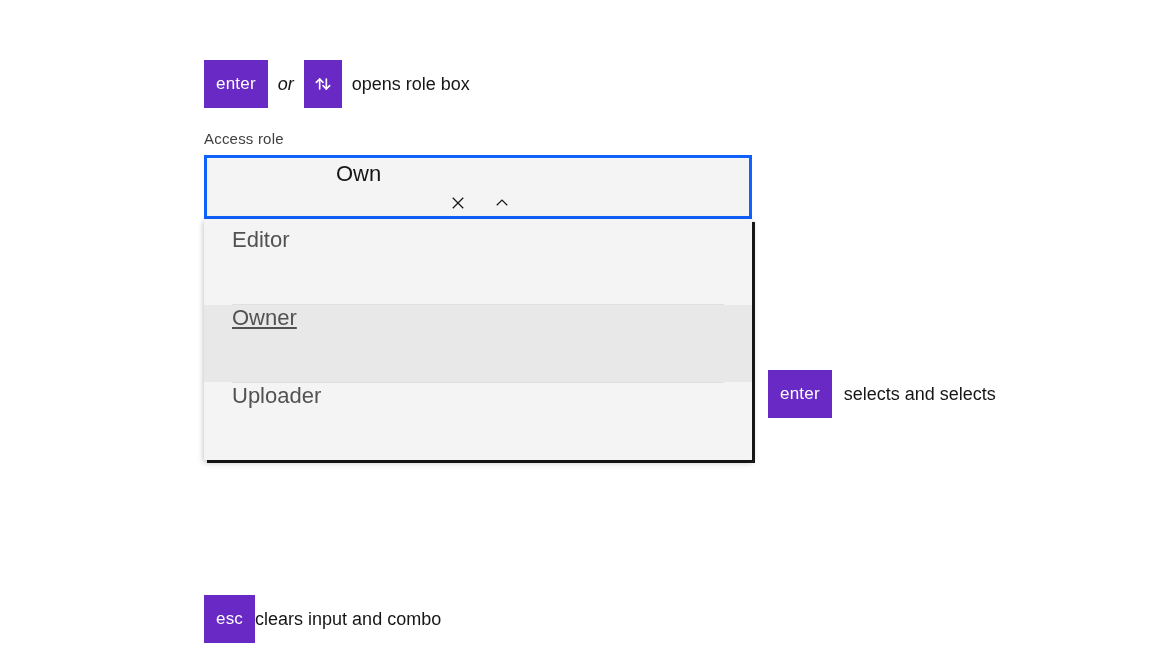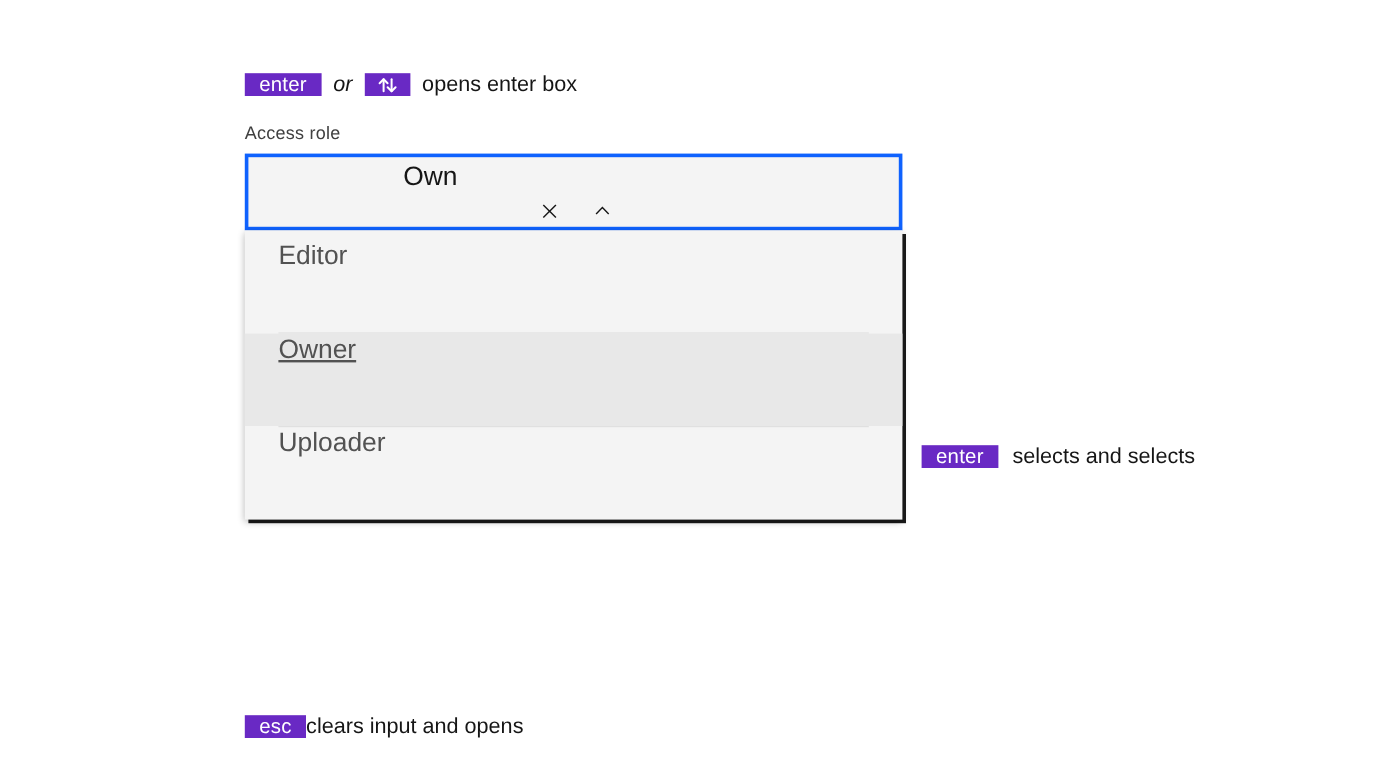--- a/index.html
+++ b/index.html
@@ -27,21 +27,21 @@
     }
     .key-badge {
       display: inline-flex;
       align-items: center;
       justify-content: center;
       background: #6929c4;
       color: #ffffff;
       font-size: 17px;
       font-weight: 400;
       padding: 0 12px;
-      height: 19px;
+      height: 48px;
       line-height: 36px;
       letter-spacing: 0.2px;
     }
     .key-badge.icon-badge {
       width: 38px;
       padding: 0;
     }
     .hint-text {
       font-size: 18px;
       color: #161616;
@@ -152,21 +152,21 @@
     <span class="key-badge">enter</span>
     <span class="or-text">or</span>
     <span class="key-badge icon-badge">
       <svg width="20" height="20" viewBox="0 0 24 24" fill="none" stroke="#ffffff" stroke-width="2" stroke-linecap="round" stroke-linejoin="round">
         <path d="M8 18V6"></path>
           <path d="M4 10l4-4 4 4"></path>
         <path d="M16 6v12"></path>
           <path d="M12 14l4 4 4-4"></path>
       </svg>
     </span>
-    <span class="hint-text">opens enter box</span>
+    <span class="hint-text">opens role box</span>
   </div>
 
   <div class="field-label">Access role</div>
 
   <div class="combo-wrapper">
     <div class="combo-input-row">
       <input class="combo-input" type="text" value="Own" style="">
       <div class="combo-icons">
         <button class="icon-btn">
           <svg width="18" height="18" viewBox="0 0 24 24" fill="none" stroke="#161616" stroke-width="1.6">
@@ -199,14 +199,14 @@
 
 </div>
 
 <div class="side-hint side-hint-select">
   <span class="key-badge">enter</span>
   <span class="hint-text">selects and selects</span>
 </div>
 
 <div class="bottom-hint">
   <span class="key-badge">esc</span>
-  <span class="hint-text">clears input and opens</span>
+  <span class="hint-text">clears input and combo</span>
 </div>
 
 </body></html>

